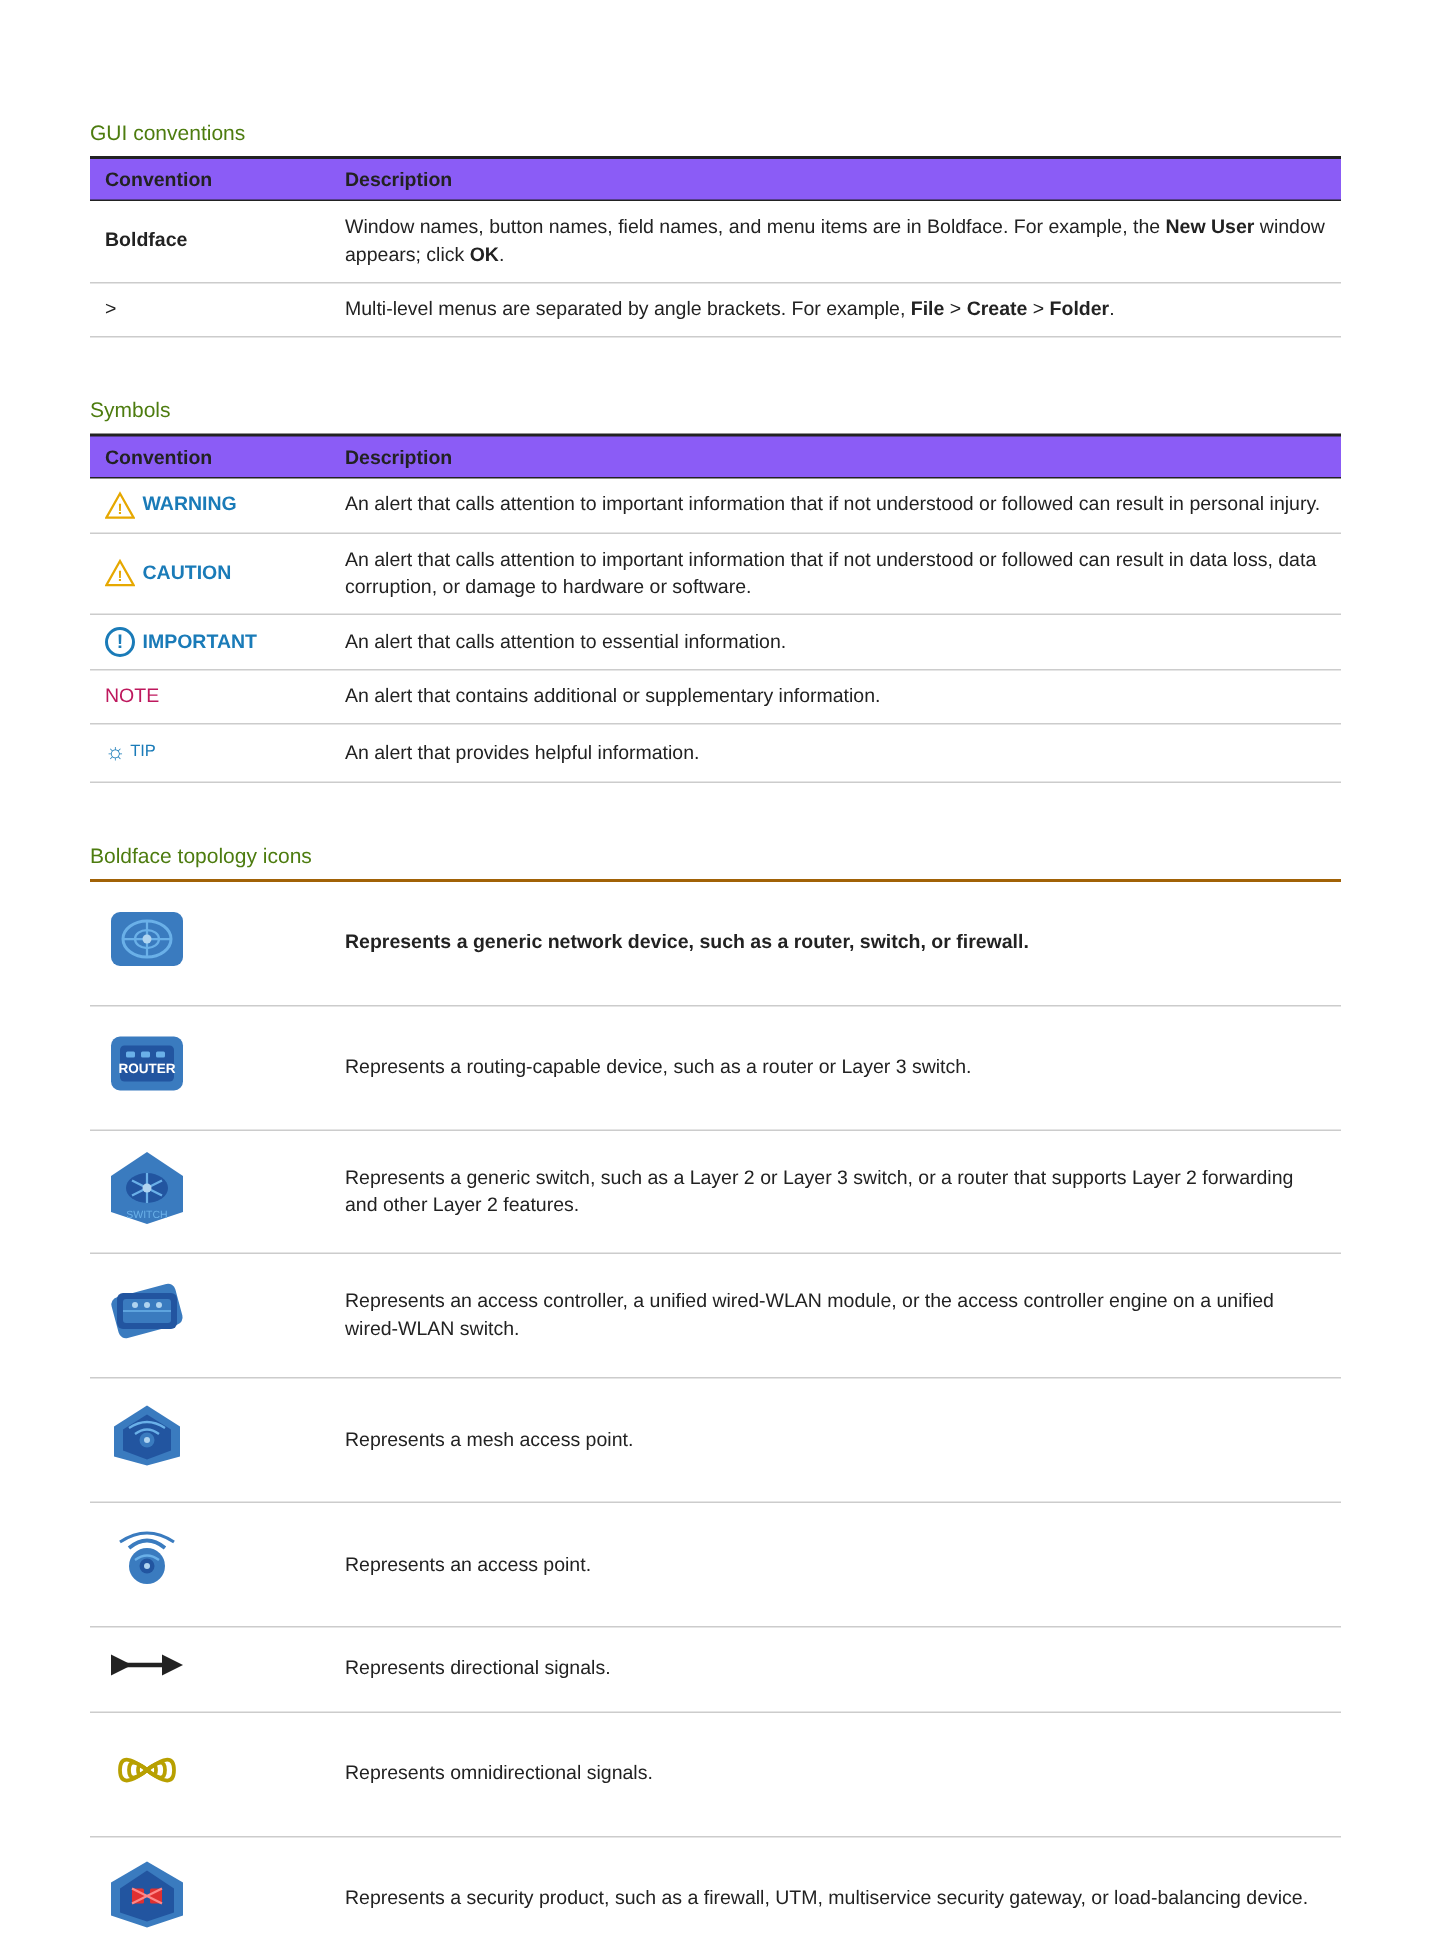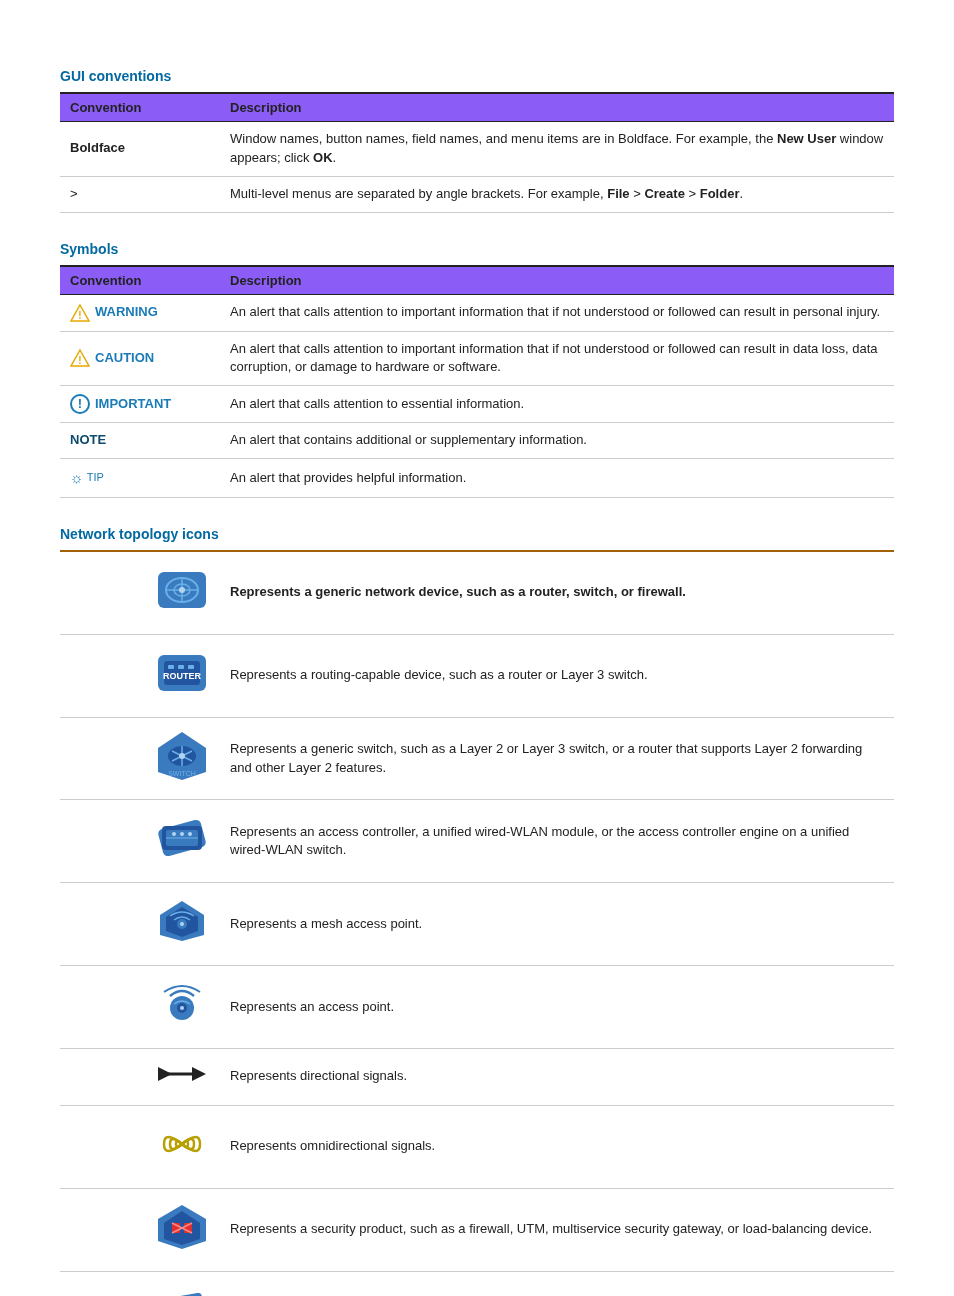--- a/index.html
+++ b/index.html
@@ -6,25 +6,25 @@
     body {
       font-family: Arial, Helvetica, sans-serif;
       font-size: 13px;
       color: #222;
       background: #fff;
       padding: 40px 60px;
       width: 954px;
       min-height: 1296px;
     }
     h2.section-title {
-      color: #0369a1;
+      color: #4d7c0f;
       font-size: 14px;
-      font-weight: bold;
+      font-weight: normal;
       margin-bottom: 8px;
-      margin-top: 28px;
+      margin-top: 40px;
     }
     table {
       width: 100%;
       border-collapse: collapse;
       margin-bottom: 4px;
     }
     table th {
       text-align: left;
       font-weight: bold;
       font-size: 13px;
@@ -73,32 +73,32 @@
       border: 2px solid #1a7bb8;
       border-radius: 50%;
       display: inline-flex;
       align-items: center;
       justify-content: center;
       color: #1a7bb8;
       font-weight: bold;
       font-size: 13px;
     }
     .note-text {
-      color: #0c4a6e;
-      font-weight: bold;
+      color: #be185d;
+      font-weight: normal;
     }
     .tip-icon {
       display: inline-flex;
       align-items: center;
       gap: 3px;
       color: #1a7bb8;
     }
     td.icon-cell {
       width: 90px;
-      text-align: right;
+      text-align: left;
       vertical-align: middle;
       padding: 10px;
     }
   </style>
 </head>
 <body>
 
 <h2 class="section-title">GUI conventions</h2>
 
 <table>
@@ -185,21 +185,21 @@
         <div class="tip-icon">
           <span style="font-size:15px; color:#1a7bb8;">☼</span>
           <span style="font-size:11px; color:#1a7bb8;">TIP</span>
         </div>
       </td>
       <td>An alert that provides helpful information.</td>
     </tr>
   </tbody>
 </table>
 
-<h2 class="section-title">Network topology icons</h2>
+<h2 class="section-title">Boldface topology icons</h2>
 
 <table>
   <tbody>
 
     <tr style="border-top: 2px solid #a16207; font-weight: bold;">
       <td class="icon-cell">
         <svg width="56" height="56" viewBox="0 0 56 56">
           <rect x="4" y="10" width="48" height="36" rx="6" fill="#3a7bbf"></rect>
           <ellipse cx="28" cy="28" rx="16" ry="12" fill="none" stroke="#6ab0e8" stroke-width="2"></ellipse>
           <ellipse cx="28" cy="28" rx="8" ry="6" fill="none" stroke="#6ab0e8" stroke-width="1.5"></ellipse>

